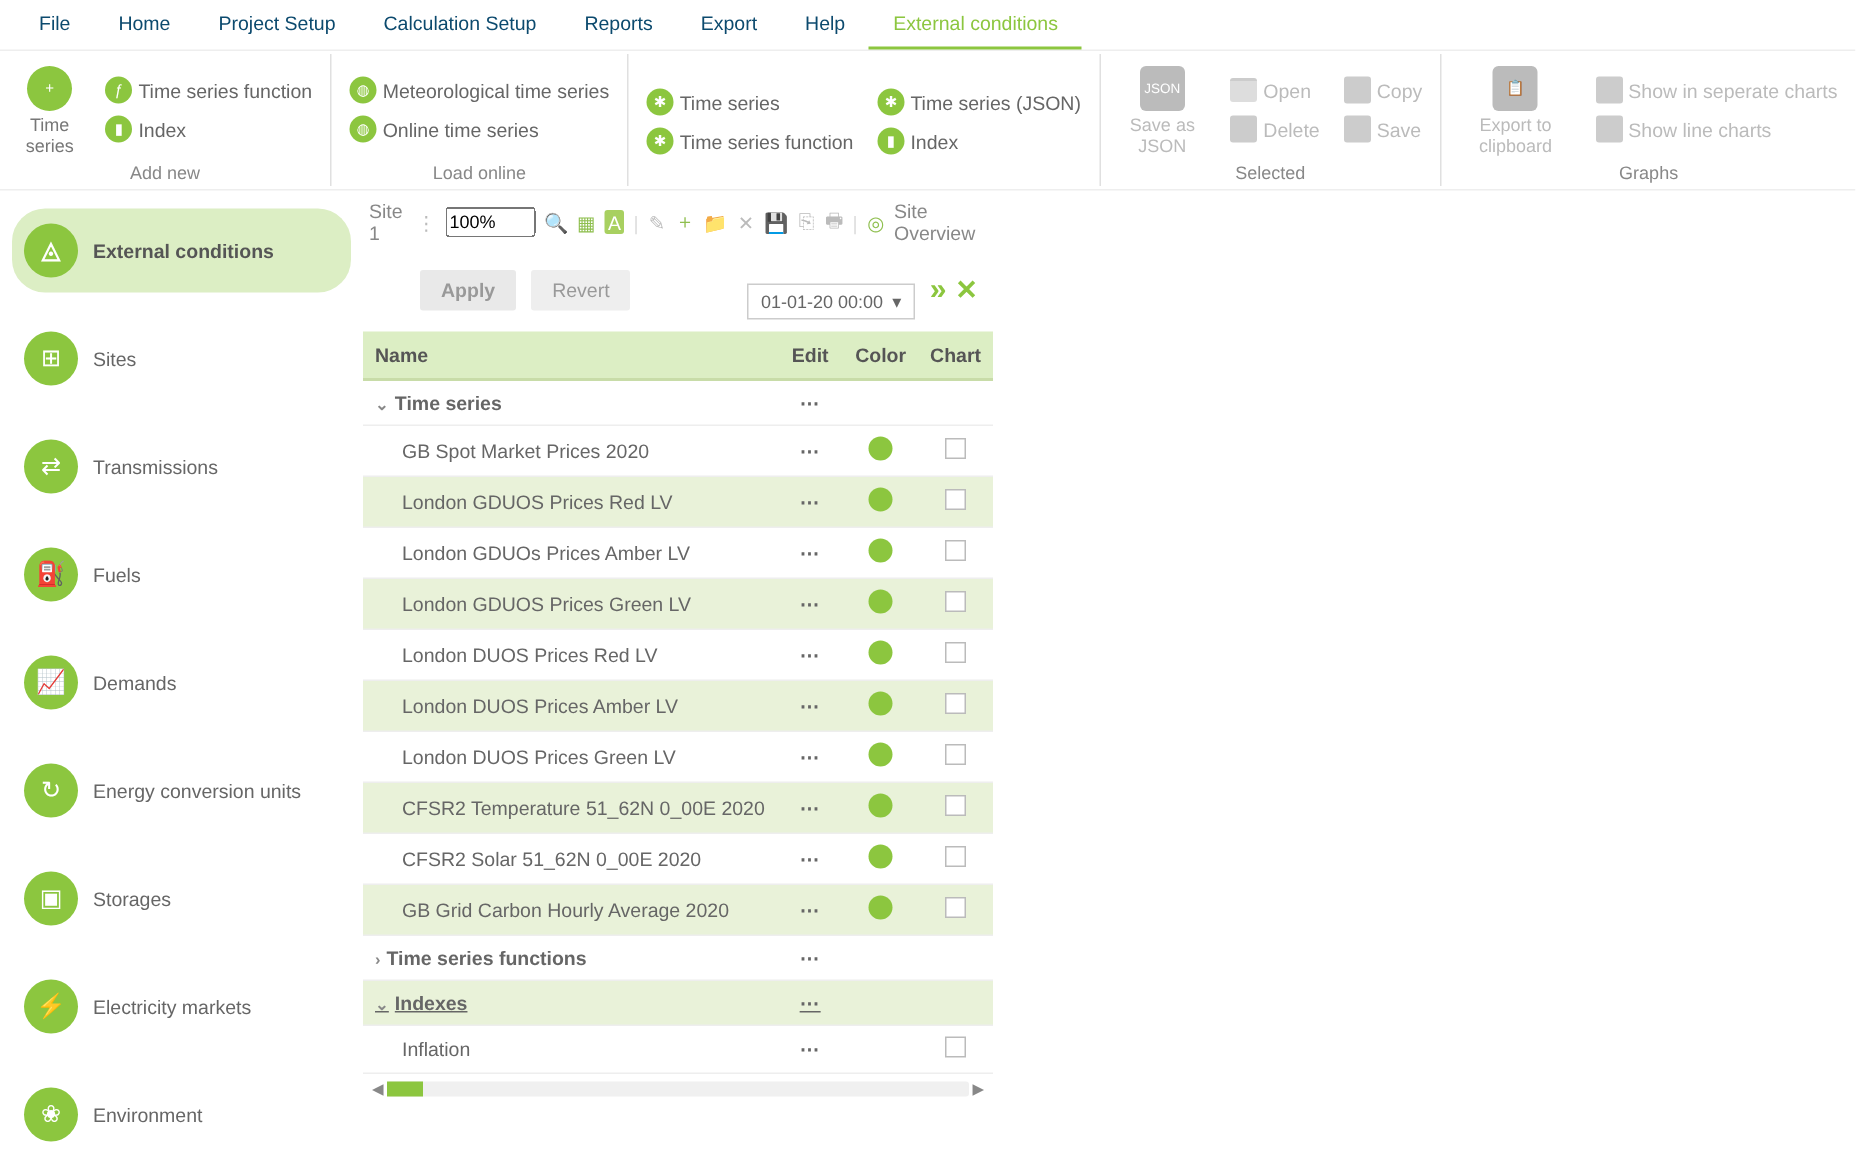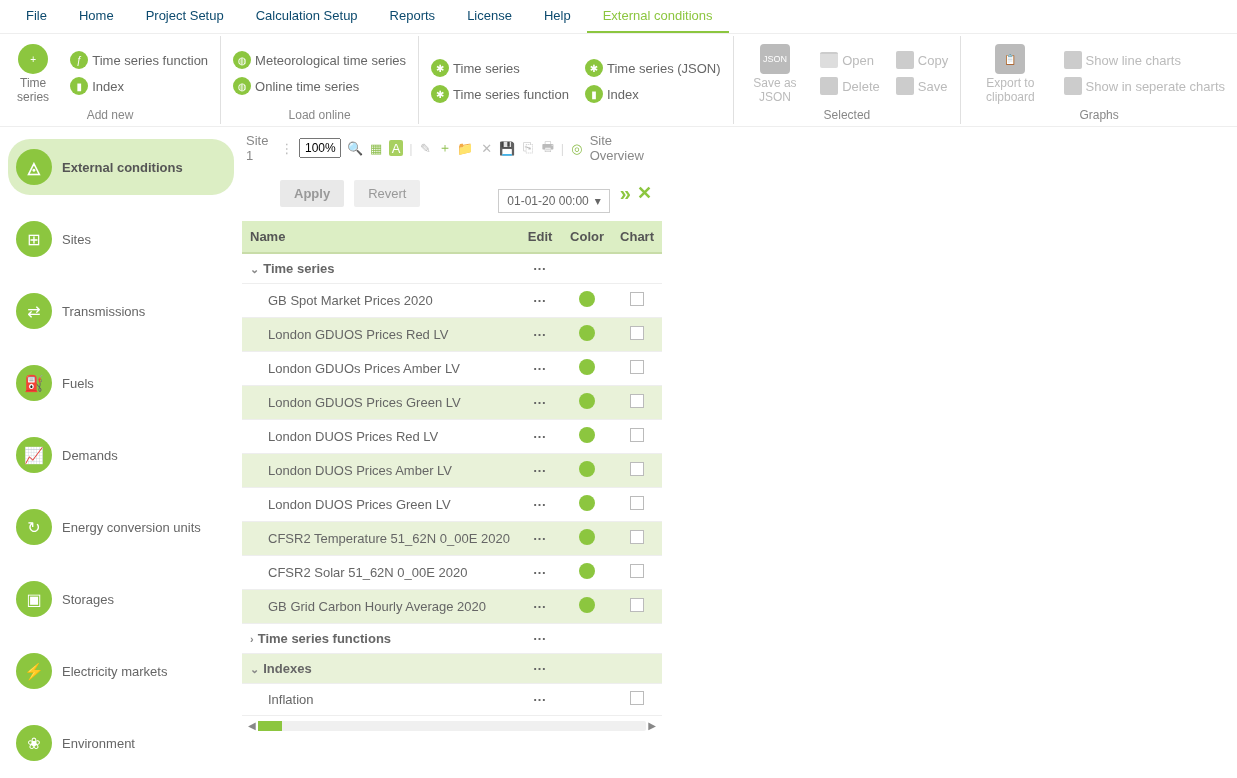--- a/index.html
+++ b/index.html
@@ -128,24 +128,23 @@
   width: 420px;
 }
 .mini-toolbar {
   display: flex;
   align-items: center;
   gap: 6px;
   padding: 2px 4px 6px 4px;
   color: #888;
 }
 .mini-toolbar input.zoom {
-  width: 42px;
+  width: 60px;
   font-size: 12px;
   padding: 1px;
-  text-align: center;
 }
 .tb-icon {
   width: 16px; height: 16px;
   display:inline-flex; align-items:center; justify-content:center;
   color:#8fbf4f;
   cursor:pointer;
 }
 .tb-icon.gray{color:#bbb;}
 .controls-row {
   display: flex;
@@ -182,21 +181,21 @@
   color: #555;
   border-bottom: 2px solid #c8dca8;
 }
 .tbl th.center{text-align:center;}
 .tbl td {
   padding: 7px 8px;
   border-bottom: 1px solid #eee;
   color:#666;
 }
 .tbl tr.group td { font-weight: bold; background:#fff; }
-.tbl tr.group-hl td { font-weight: bold; background:#e9f2d9; }
+.tbl tr.group-hl td { font-weight: bold; background:#e9f2d9;text-decoration:underline; }
 .tbl tr.alt td { background: #e9f2d9; }
 .name-indent { padding-left: 18px; display:inline-block; }
 .color-dot {
   width:16px;height:16px;border-radius:50%;background:#8cc63f;
   display:inline-block;
 }
 .chk {
   width:14px;height:14px;border:1px solid #bbb;display:inline-block;background:#fff;
 }
 .dots{cursor:pointer;color:#666;font-weight:bold;letter-spacing:1px;}
@@ -211,21 +210,21 @@
 </style>
 </head>
 <body>
 
 <div class="menu">
   <div class="menu-item">File</div>
   <div class="menu-item">Home</div>
   <div class="menu-item">Project Setup</div>
   <div class="menu-item">Calculation Setup</div>
   <div class="menu-item">Reports</div>
-  <div class="menu-item">License</div>
+  <div class="menu-item">Export</div>
   <div class="menu-item">Help</div>
   <div class="menu-item active">External conditions</div>
 </div>
 
 <div class="ribbon">
 
   <div class="ribbon-group">
     <div class="ribbon-body">
       <div class="rib-big">
         <span class="icon-lg">
@@ -350,27 +349,27 @@
         <span class="icon-lg">
             <span class="ic-circle ic-circle-lg ic-gray" style="border-radius:4px;">📋</span>
           </span>
         <span>Export to clipboard</span>
       </div>
       <div class="ribbon-col">
         <div class="rib-btn disabled">
           <span class="icon-sm">
               <span class="ic-file-gray"></span>
             </span>
+          <span>Show in seperate charts</span>
+        </div>
+        <div class="rib-btn disabled">
+          <span class="icon-sm">
+              <span class="ic-file-gray"></span>
+            </span>
           <span>Show line charts</span>
-        </div>
-        <div class="rib-btn disabled">
-          <span class="icon-sm">
-              <span class="ic-file-gray"></span>
-            </span>
-          <span>Show in seperate charts</span>
         </div>
       </div>
     </div>
     <div class="ribbon-label">Graphs</div>
   </div>
 
 </div>
 
 <div class="main">
 

